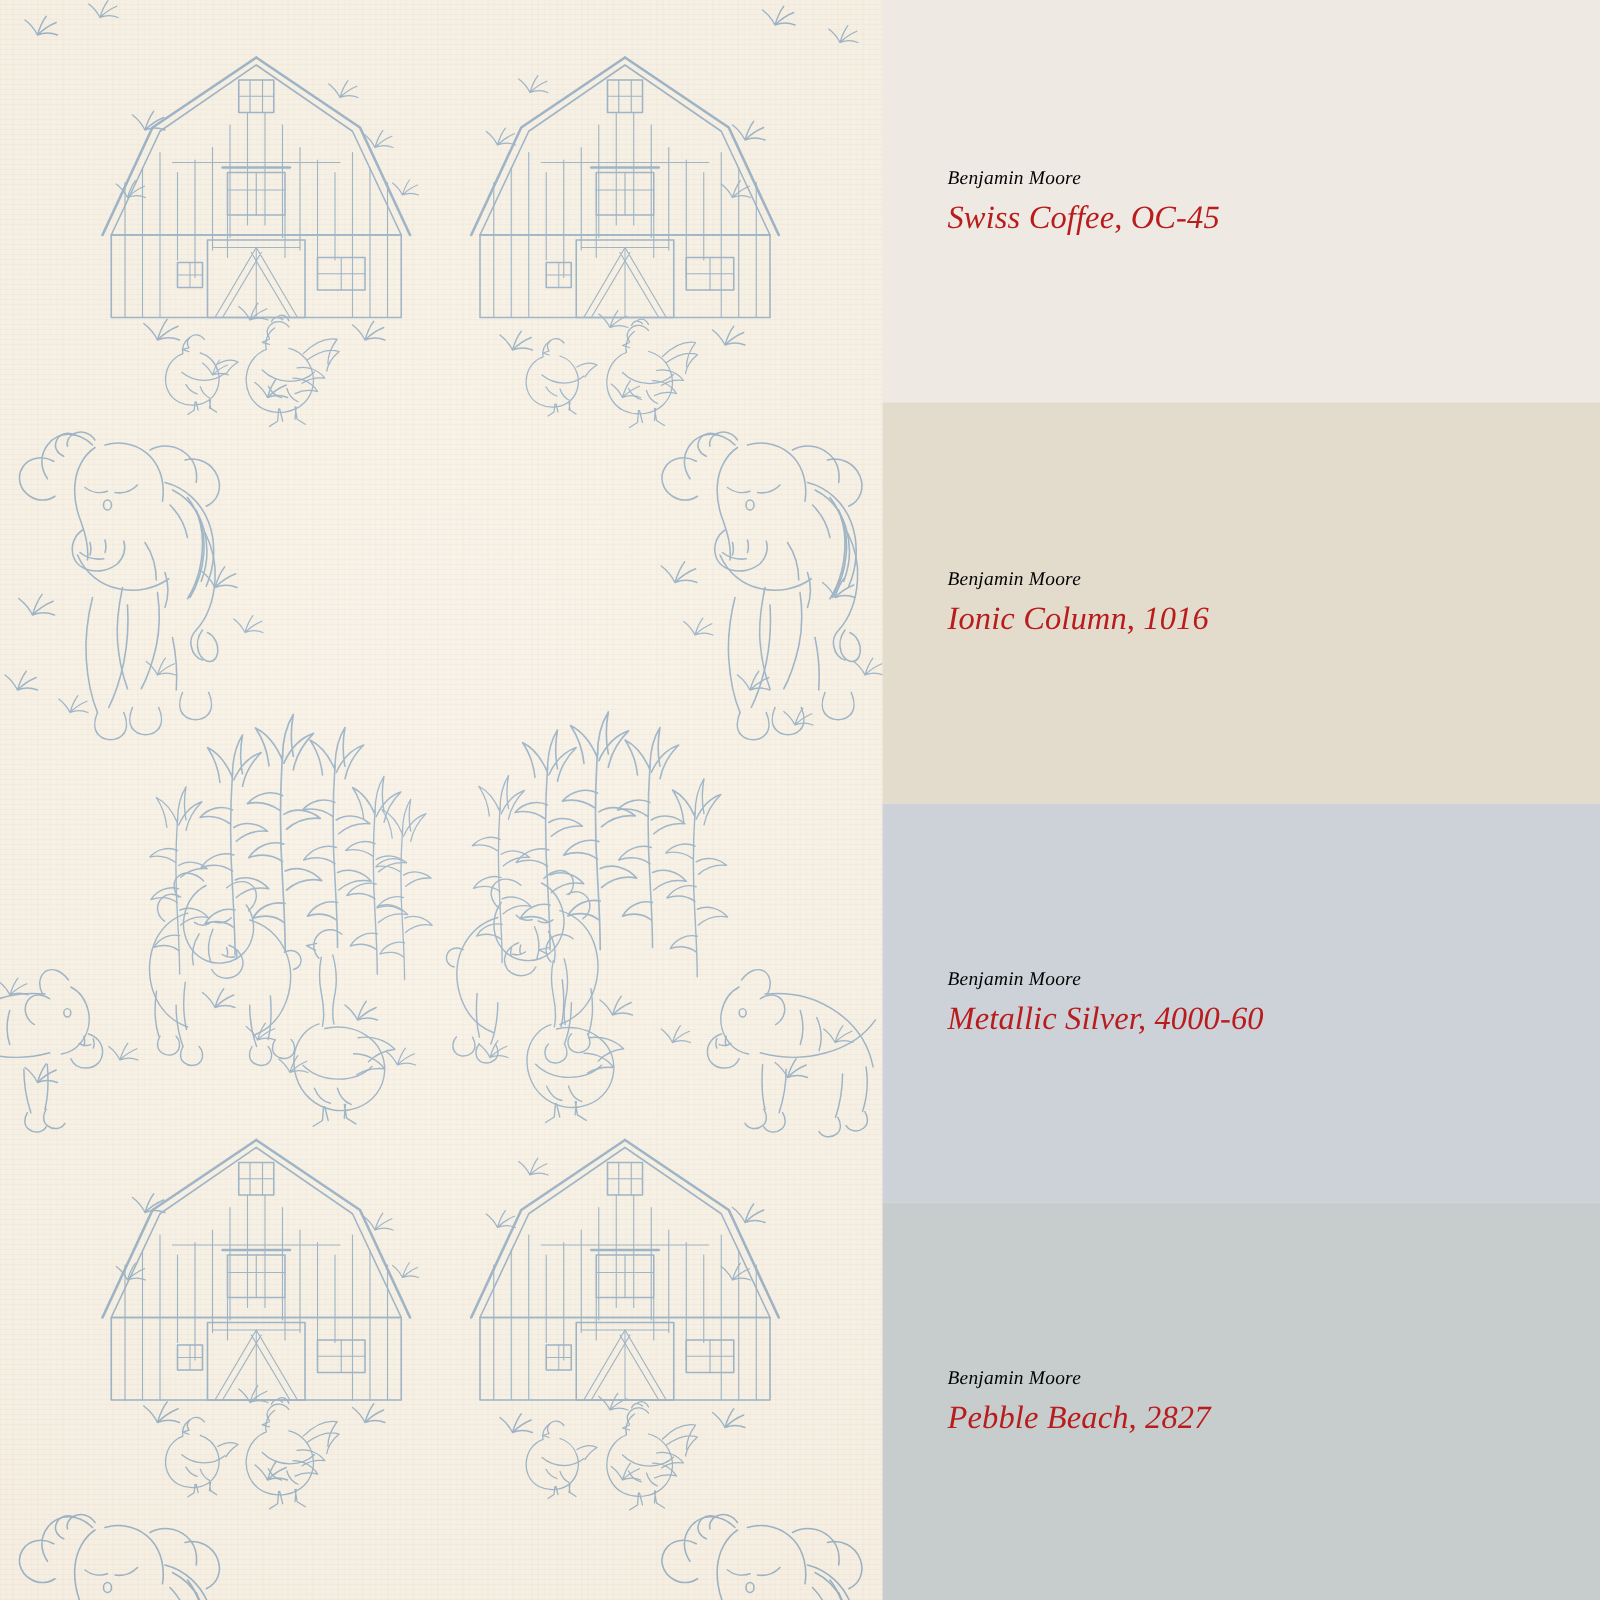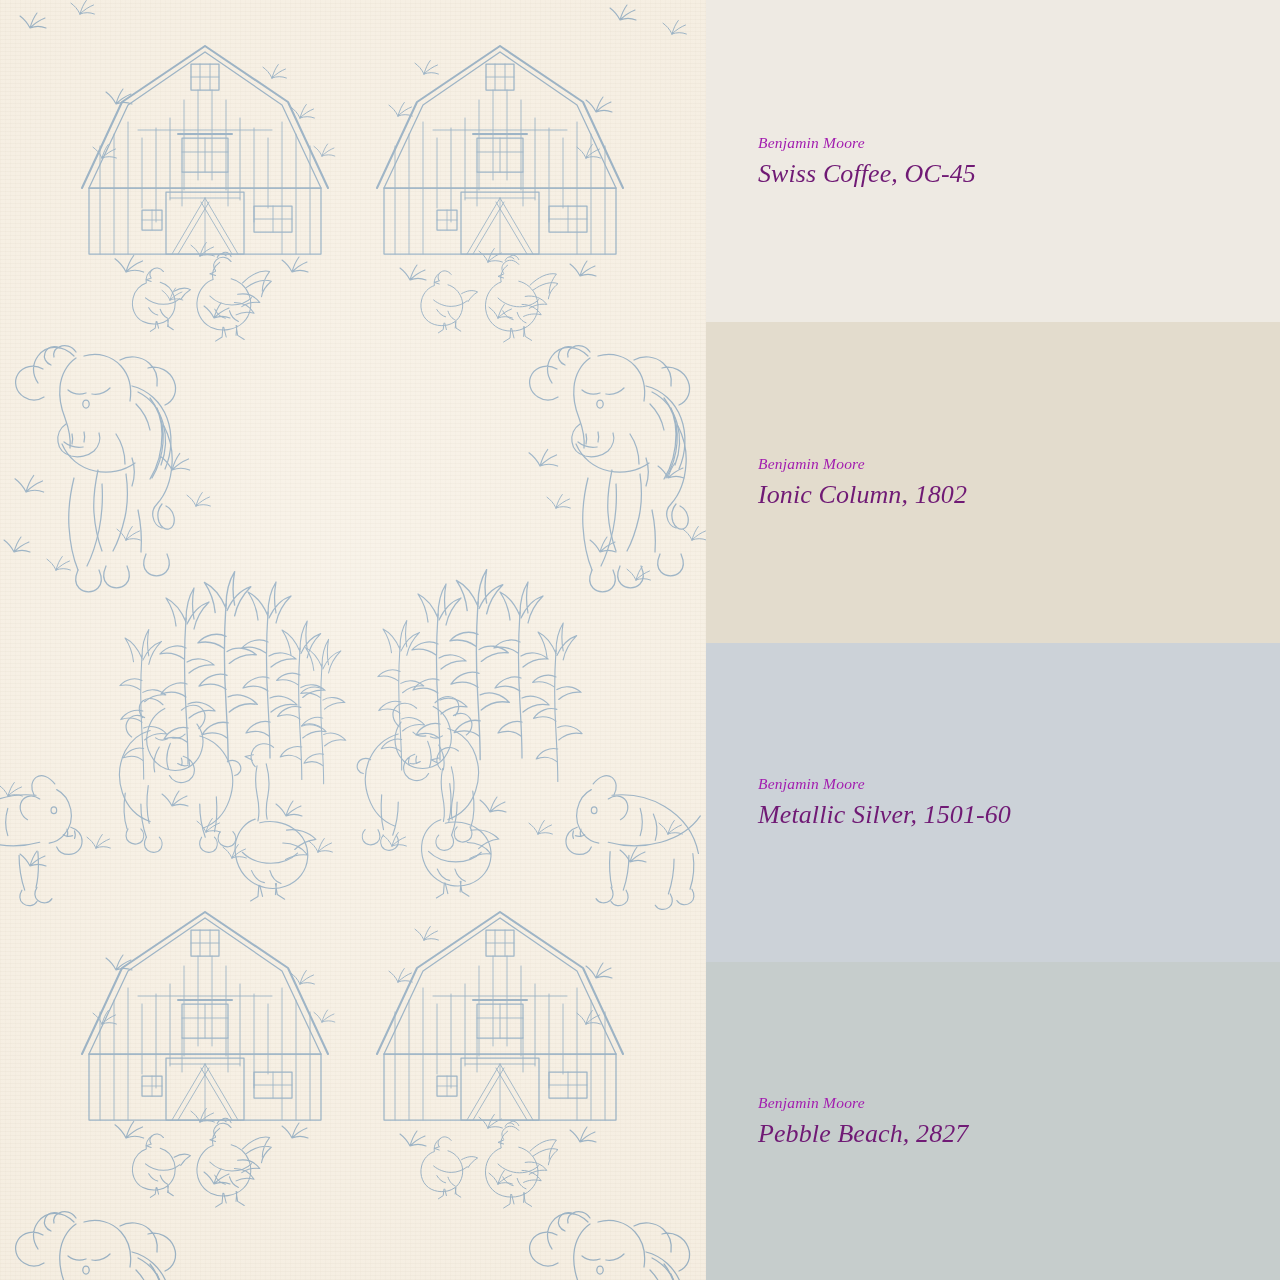--- a/index.html
+++ b/index.html
@@ -12,22 +12,22 @@
     background-image:
       repeating-linear-gradient(0deg,rgba(160,140,110,.055) 0 1px,rgba(255,255,255,0) 1px 4px),
       repeating-linear-gradient(90deg,rgba(160,140,110,.035) 0 1px,rgba(255,255,255,0) 1px 5px);
     pointer-events:none;z-index:6;}
   .vig{position:absolute;inset:0;background:radial-gradient(120% 90% at 50% 45%,rgba(255,255,255,.18),rgba(214,198,170,.10));pointer-events:none;z-index:7;}
   .art{position:absolute;left:0;top:0;}
 
   
   .swatches{position:relative;width:574px;height:1280px;}
   .sw{position:absolute;left:0;width:574px;display:flex;flex-direction:column;justify-content:center;}
-  .sw .brand{font-style:italic;font-size:15.5px;color:#a21caf;letter-spacing:.2px;margin-left:52px;}
-  .sw .name{font-style:italic;font-size:26px;color:#701a75;letter-spacing:.1px;margin-left:52px;margin-top:7px;}
+  .sw .brand{font-style:italic;font-size:15.5px;color:#000000;letter-spacing:.2px;margin-left:52px;}
+  .sw .name{font-style:italic;font-size:26px;color:#b91c1c;letter-spacing:.1px;margin-left:52px;margin-top:7px;}
 </style>
 </head>
 <body>
 
 <div class="page">
 
   <div class="wallpaper">
     <svg class="art" width="706" height="1280" viewBox="0 0 706 1280">
       <defs>
         <g id="grass">
@@ -321,26 +321,26 @@
 
   <div class="swatches">
 
     <div class="sw" style="top:0px;height:322px;background:#eeeae3;">
       <div class="brand">Benjamin Moore</div>
       <div class="name">Swiss Coffee, OC-45</div>
     </div>
 
     <div class="sw" style="top:322px;height:321px;background:#e3dccd;">
       <div class="brand">Benjamin Moore</div>
-      <div class="name">Ionic Column, 1802</div>
+      <div class="name">Ionic Column, 1016</div>
     </div>
 
     <div class="sw" style="top:643px;height:319px;background:#ccd2d8;">
       <div class="brand">Benjamin Moore</div>
-      <div class="name">Metallic Silver, 1501-60</div>
+      <div class="name">Metallic Silver, 4000-60</div>
     </div>
 
     <div class="sw" style="top:962px;height:318px;background:#c6cdcc;">
       <div class="brand">Benjamin Moore</div>
       <div class="name">Pebble Beach, 2827</div>
     </div>
 
   </div>
 </div>
 

